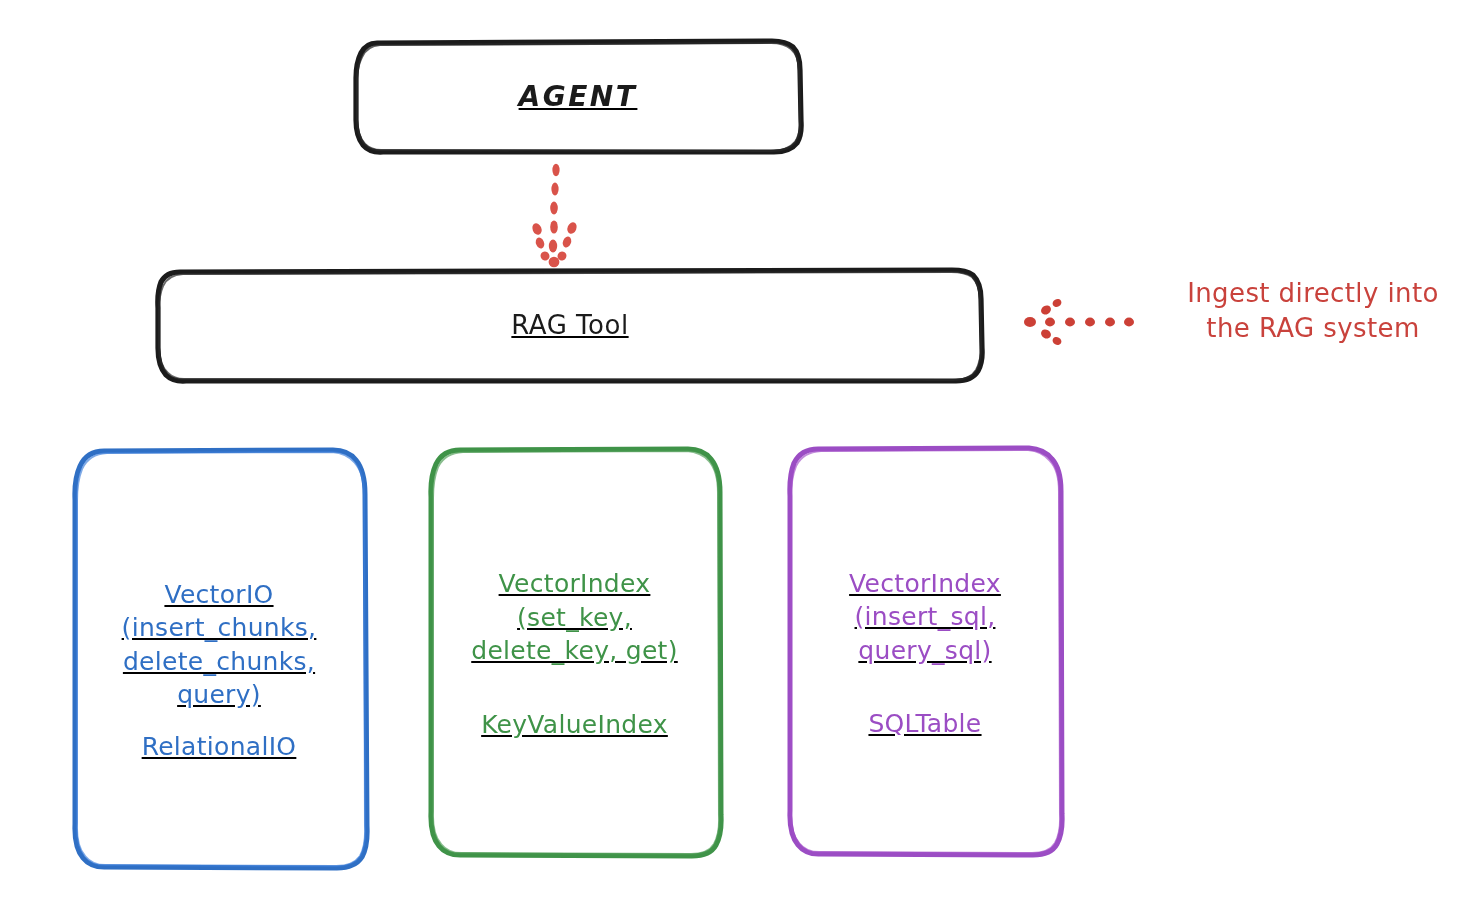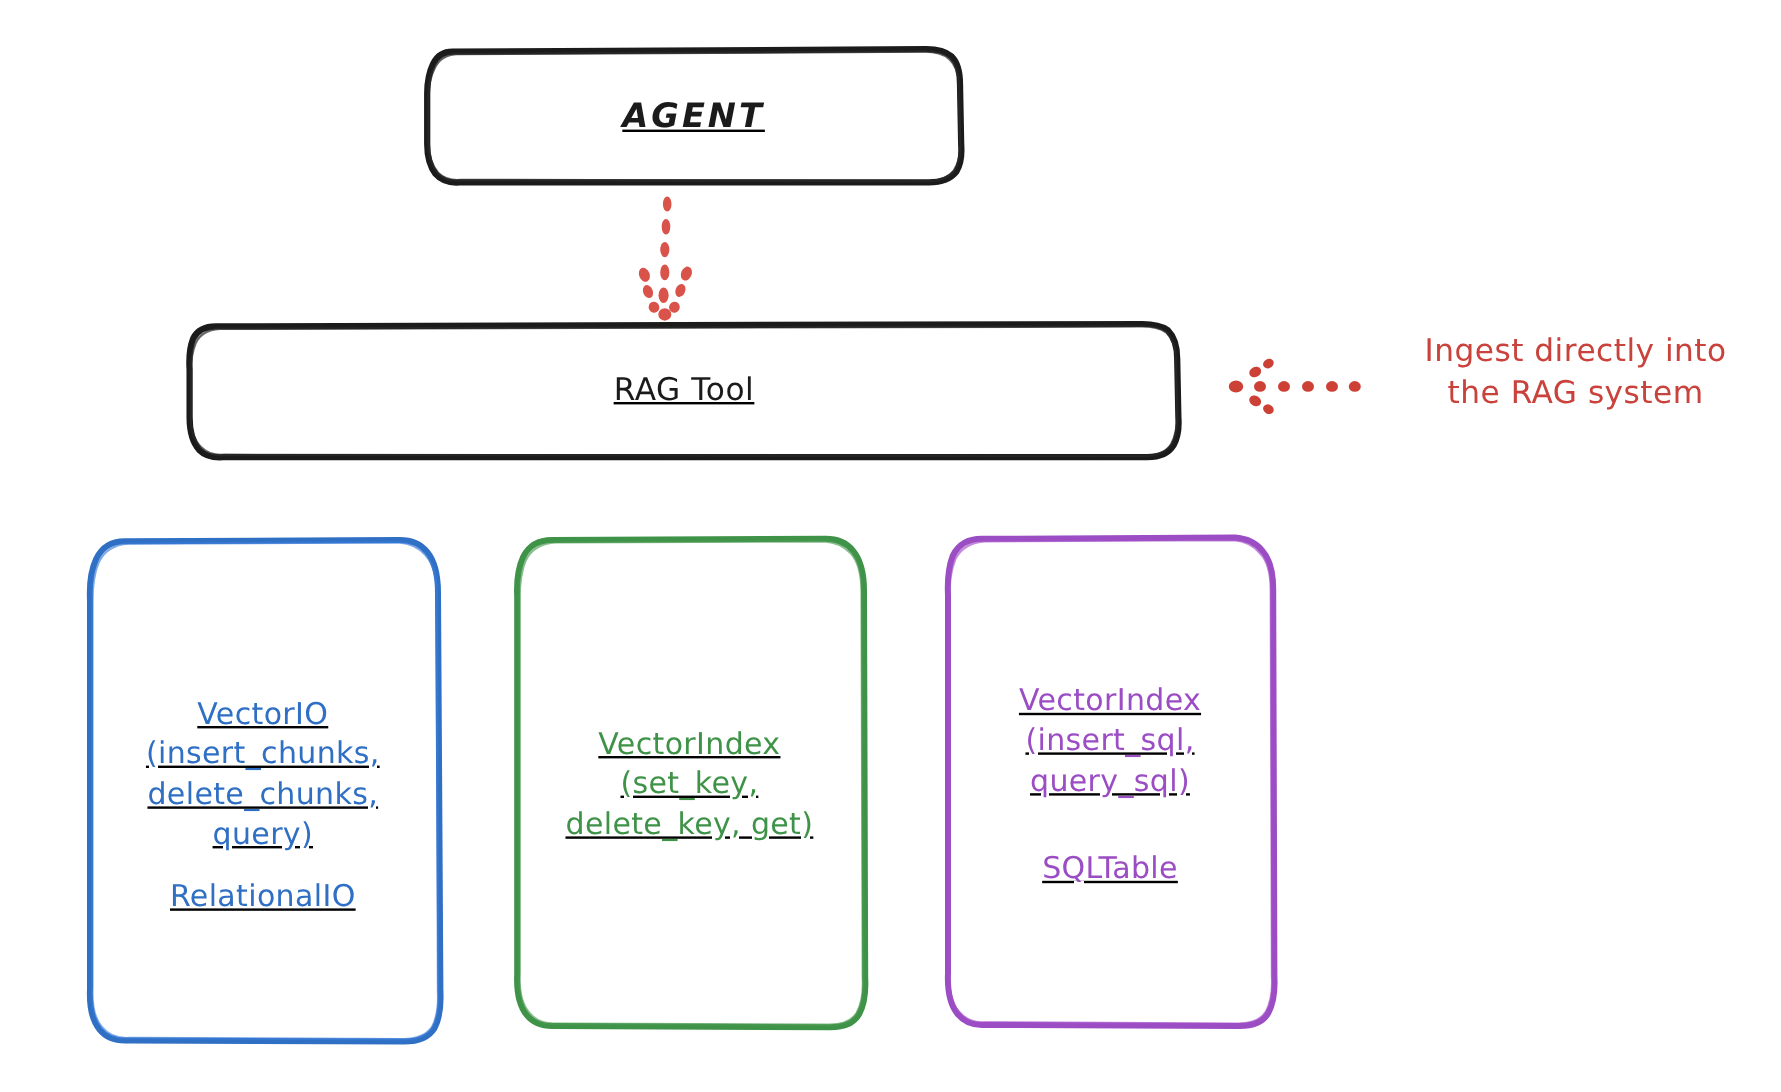--- a/index.html
+++ b/index.html
@@ -213,20 +213,21 @@
 (insert_chunks,
 delete_chunks,
 query)</div>
   <div class="node-sublabel">RelationalIO</div>
 </div>
 
 <div class="node provider" id="keyvalueio-node">
   <div class="node-label">VectorIndex
 (set_key,
 delete_key, get)</div>
+  <div class="node-sublabel">KeyValueIndex</div>
 </div>
 
 <div class="node provider" id="relationalio-node">
   <div class="node-label">VectorIndex
 (insert_sql,
 query_sql)</div>
   <div class="node-sublabel">SQLTable</div>
 </div>
 
 <div id="ingest-annotation">Ingest directly into

